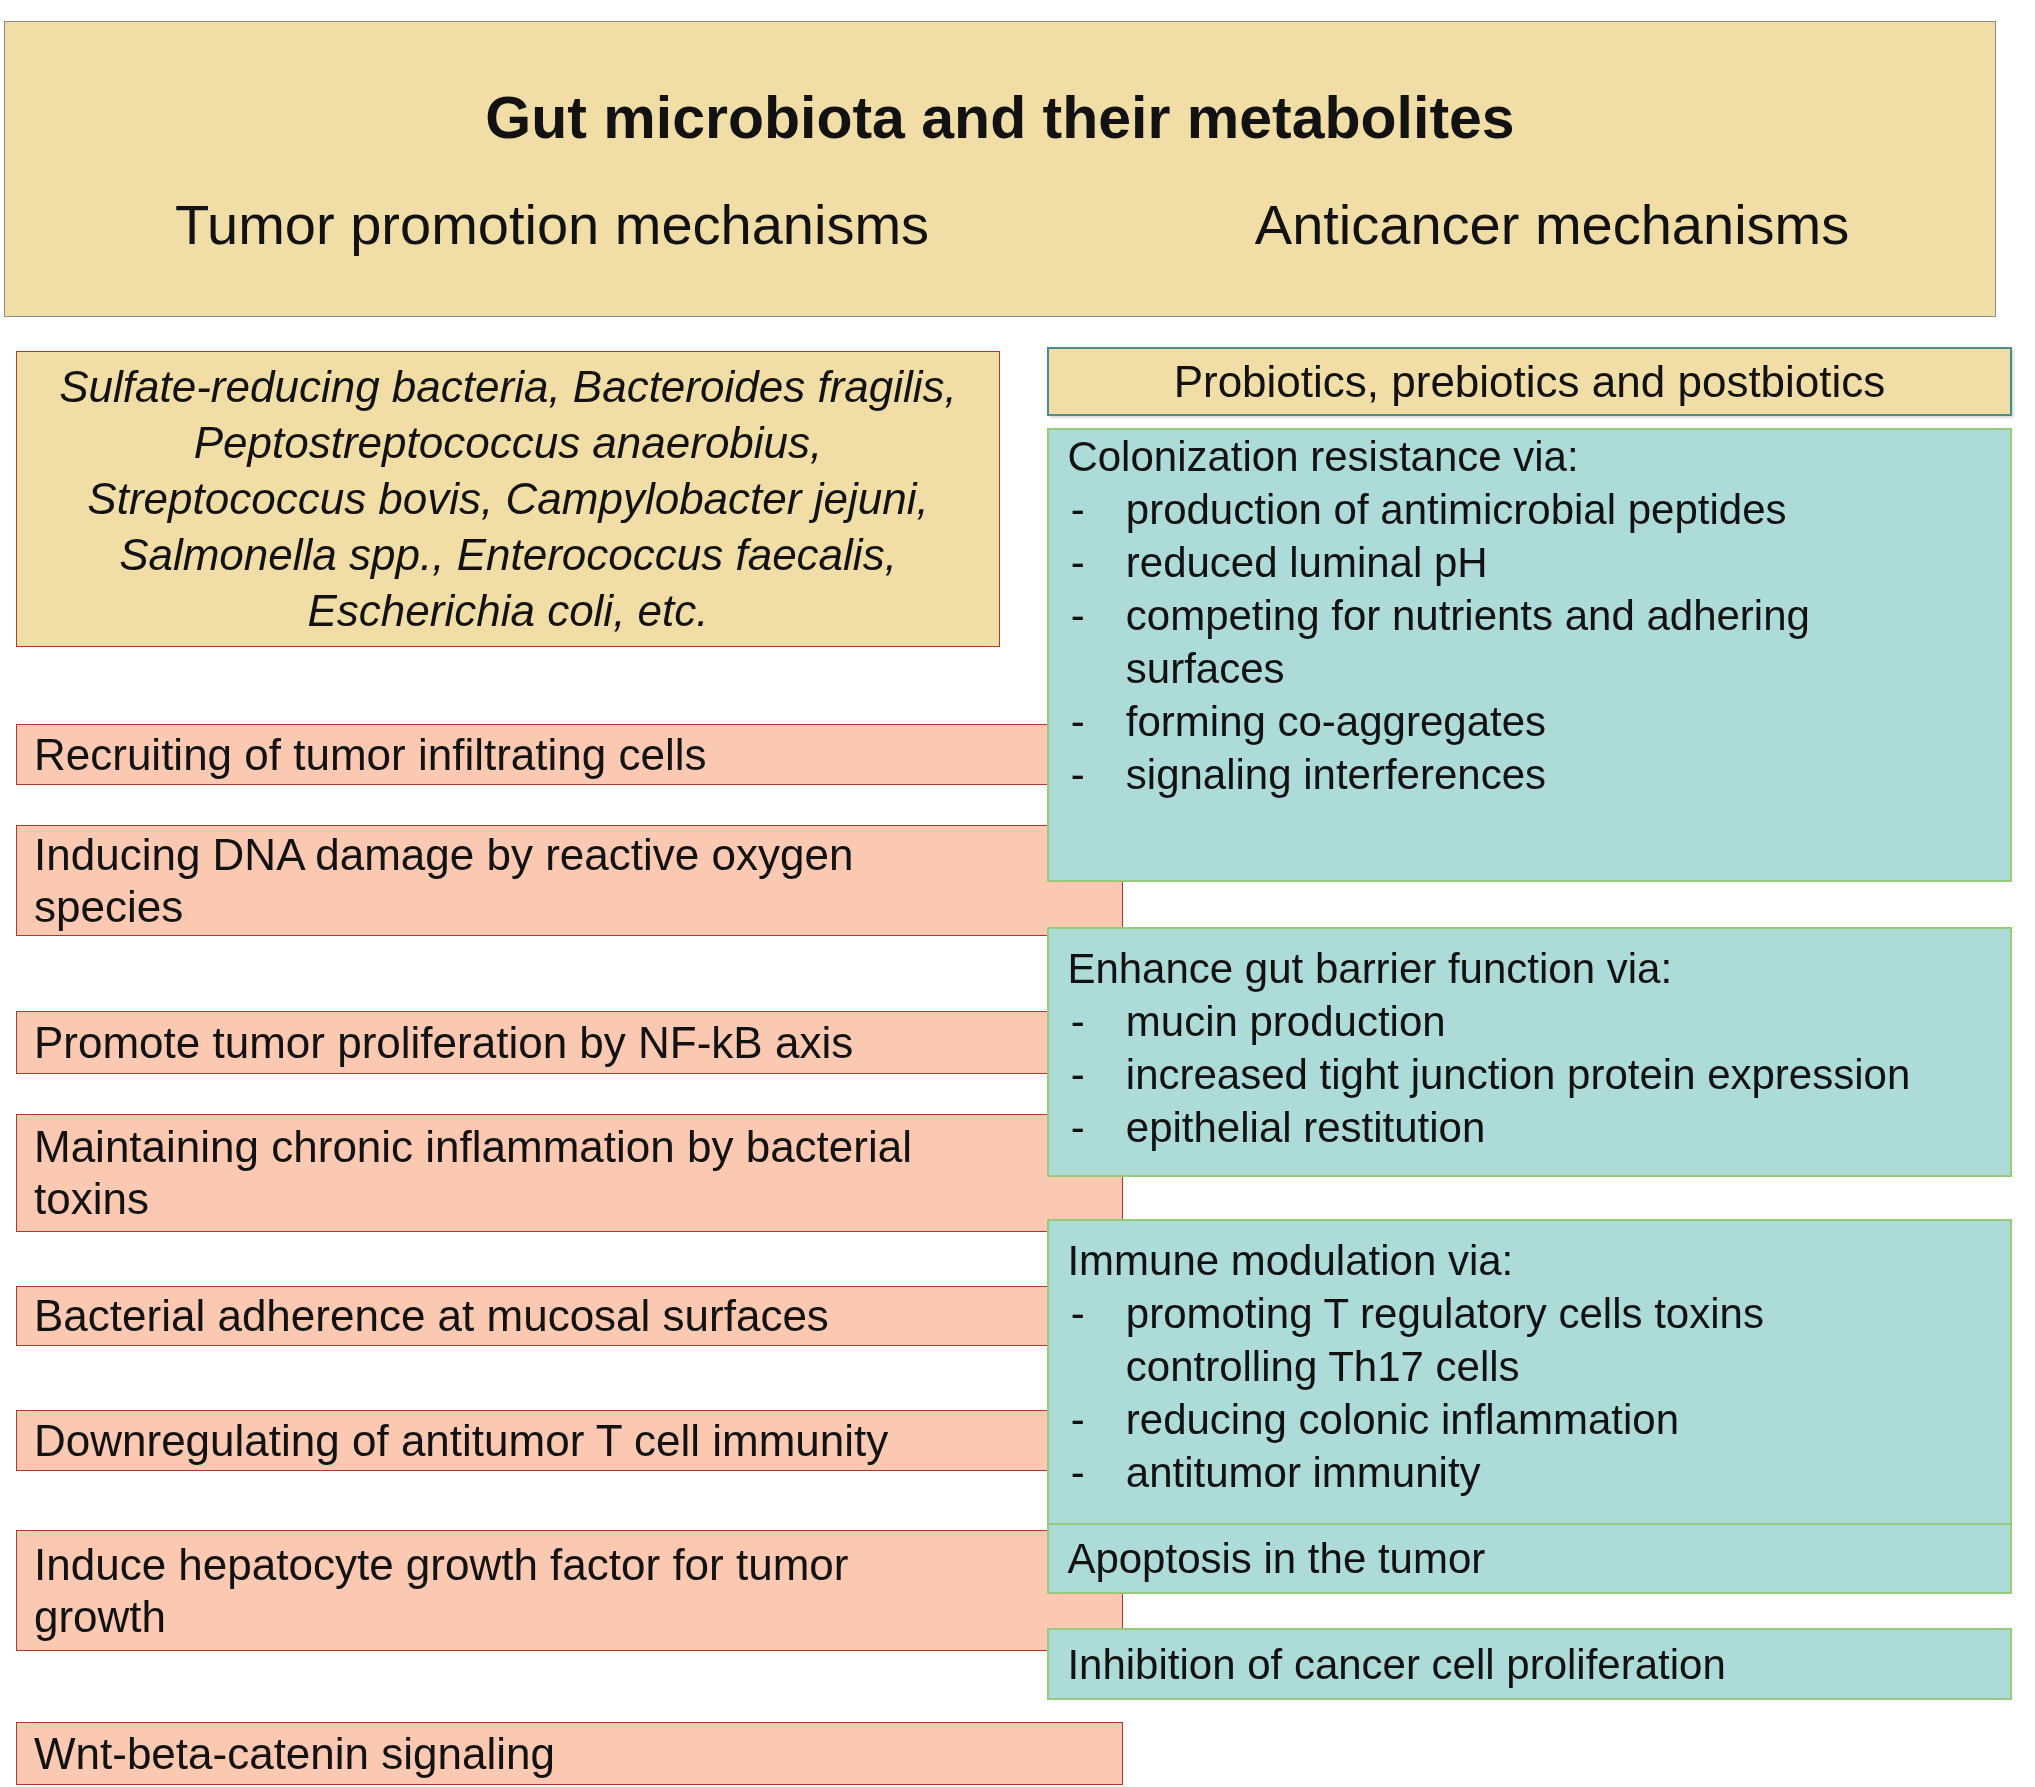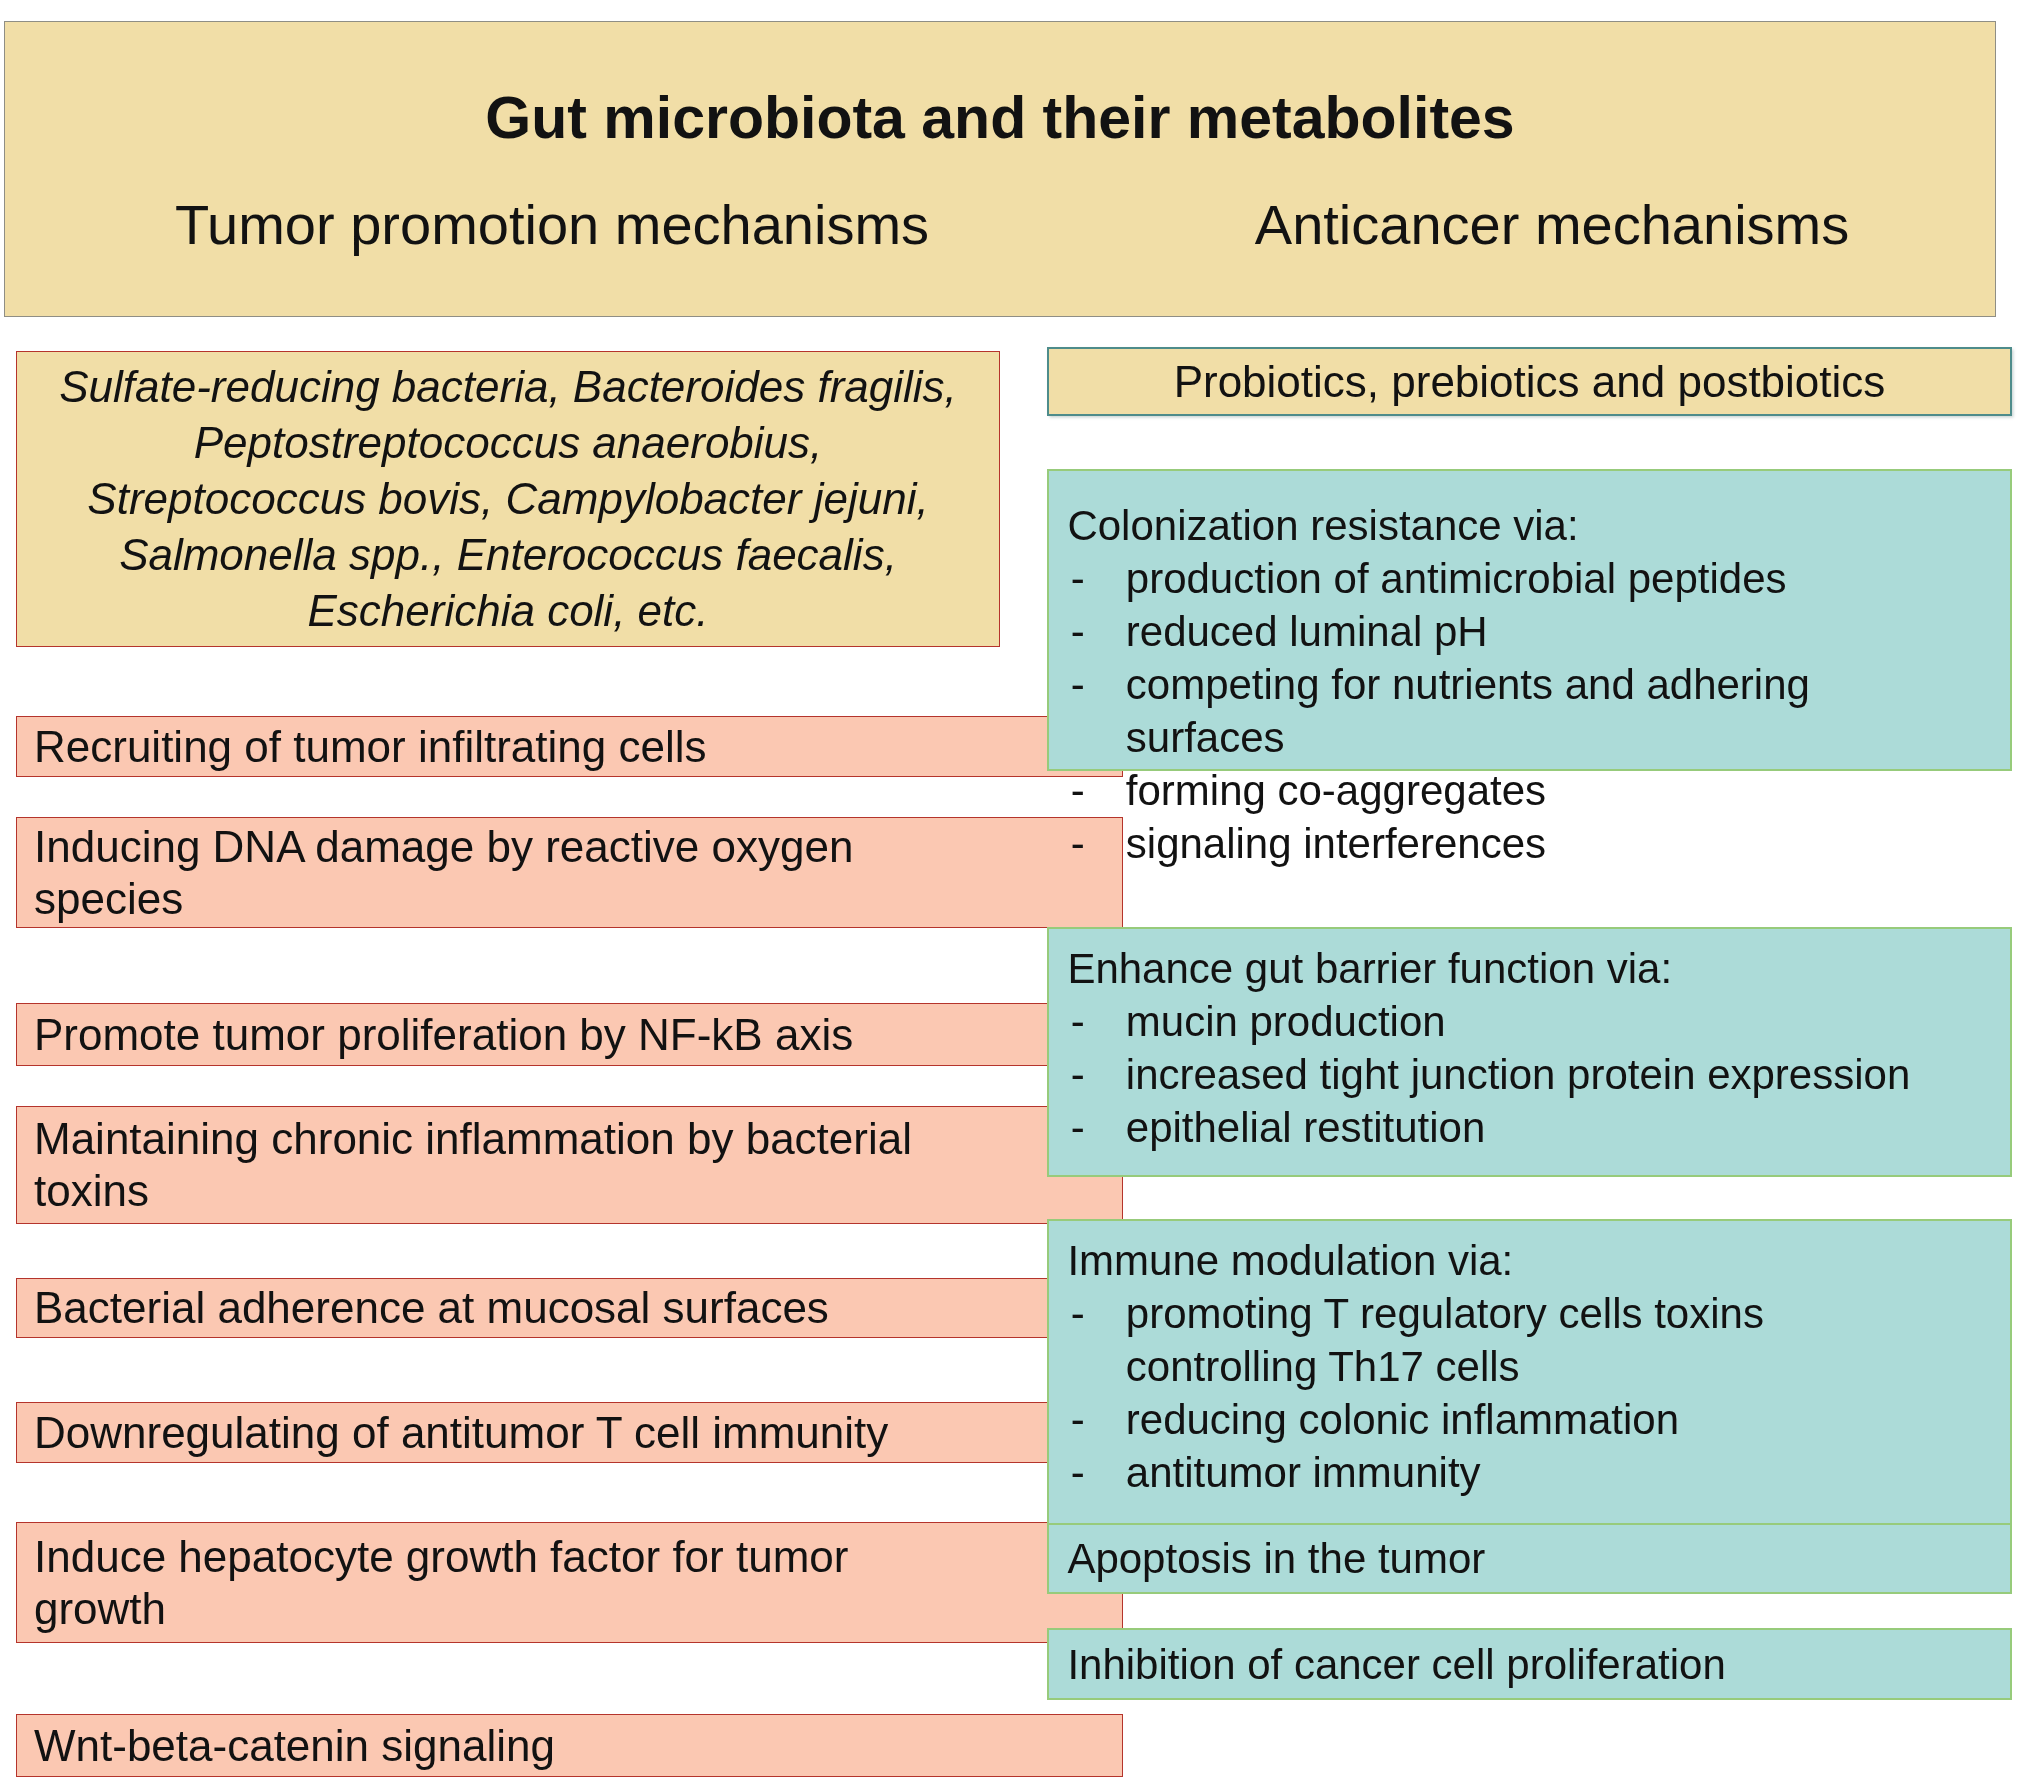--- a/index.html
+++ b/index.html
@@ -34,40 +34,40 @@
   .species{
     left:16px; top:351px; width:984px; height:296px;
     background:var(--tan-fill); border:1.7px solid var(--red-border);
     font-style:italic; text-align:center; font-size:44px; line-height:56px;
     padding-top:6.9px;
   }
   .lbox{
     left:16px; width:1107px;
     background:var(--salmon-fill); border:1.7px solid var(--red-border);
     font-size:44px; line-height:52px; padding:0 17px;
-    display:flex; align-items:center; white-space:pre-line;
+    display:flex; align-items:center; white-space:pre-line;margin-top:8px;
   }
   .lb0{top:716px;height:61px} .lb1{top:817px;height:111px}
   .lb2{top:1003px;height:63px} .lb3{top:1106px;height:118px}
   .lb4{top:1278px;height:60px} .lb5{top:1402px;height:61px}
   .lb6{top:1522px;height:121px} .lb7{top:1714px;height:63px}
 
   
   .rhead{
     left:1047px; top:347px; width:965px; height:69px;
     background:var(--tan-fill); border:2.3px solid var(--teal-border);
     display:flex; align-items:center; justify-content:center;
     font-size:44px; box-shadow:1.7px 2.3px 2.9px rgba(90,120,120,0.35);
   }
   .rbox{
     left:1047px; width:965px;
     background:var(--cyan-fill); border:2.3px solid var(--green-border);
     font-size:42px; line-height:53px; padding:12.6px 13.8px 10.3px 13.8px;
   }
-  .rb0{top:469px;height:302px; padding-top:28px;}
+  .rb0{top:428px;height:454px; padding-top:0;}
   .rb1{top:927px;height:250px}
   .rb2{top:1219px;height:356px}
   .rb3{top:1523px;height:71px; display:flex; align-items:center; padding-top:0; padding-bottom:0;}
   .rb4{top:1628px;height:72px; display:flex; align-items:center; padding-top:0; padding-bottom:0;}
   .rbox .btitle{padding-left:4.6px;}
   .item{display:flex;}
   .item .dash{flex:0 0 55px; padding-left:8px;}
   .item .itext{flex:1; white-space:pre-line;}
 </style>
 </head>

